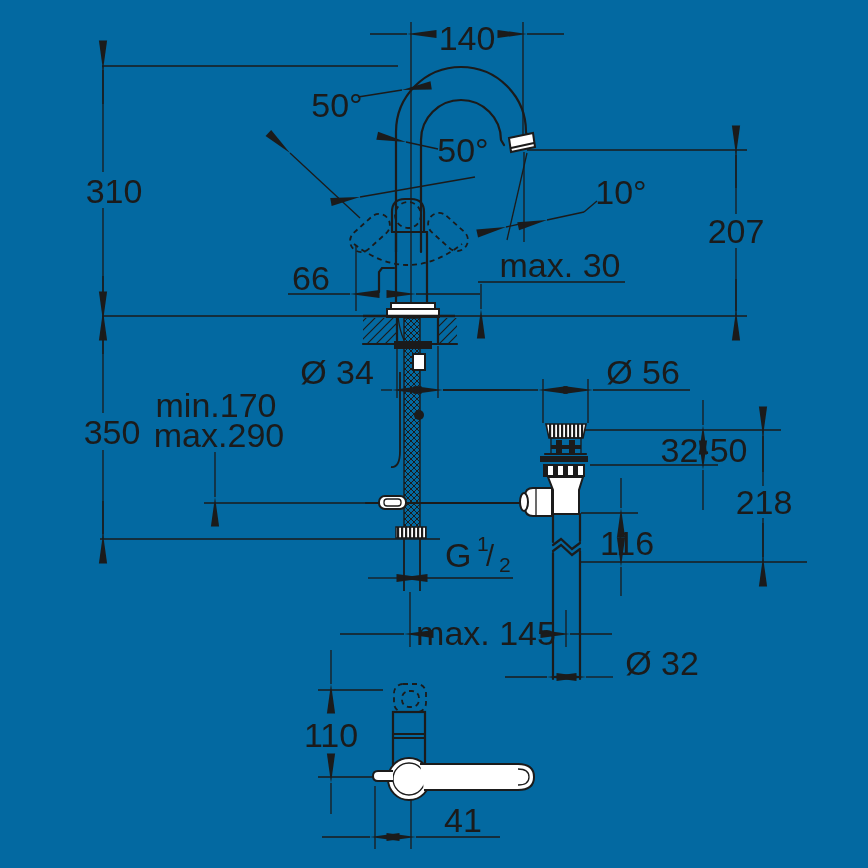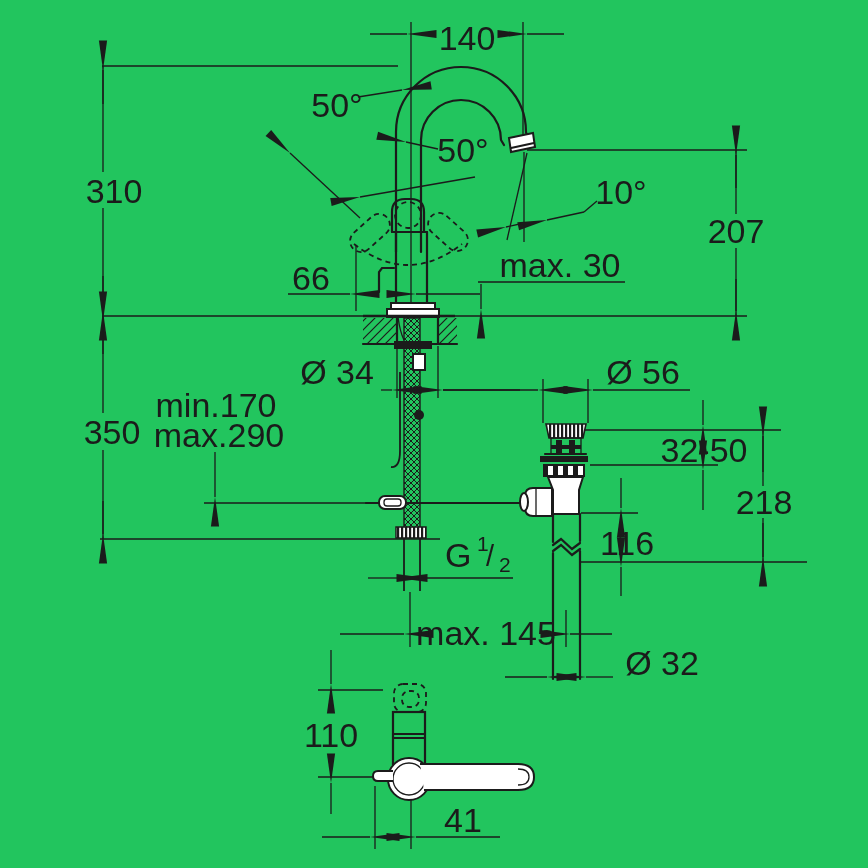--- a/index.html
+++ b/index.html
@@ -1,16 +1,16 @@
 <!DOCTYPE html>
 <html><head>
 <meta charset="utf-8">
 <style>
   html,body{margin:0;padding:0;background:#ffffff;}
-  .stage{position:relative;width:868px;height:868px;background:#22c55e;overflow:hidden;}
+  .stage{position:relative;width:868px;height:868px;background:#0369a1;overflow:hidden;}
   svg{display:block;}
   svg text{
     font-family:"Liberation Sans","DejaVu Sans",sans-serif;
     fill:#1b1b1b;
     font-size:34px;
   }
   .t-mid{text-anchor:middle;}
   .t-sm{font-size:21px;}
   .t-slash{font-size:29px;}
   .obj{stroke:#1b1b1b;stroke-width:2.2;fill:none;stroke-linecap:round;}

